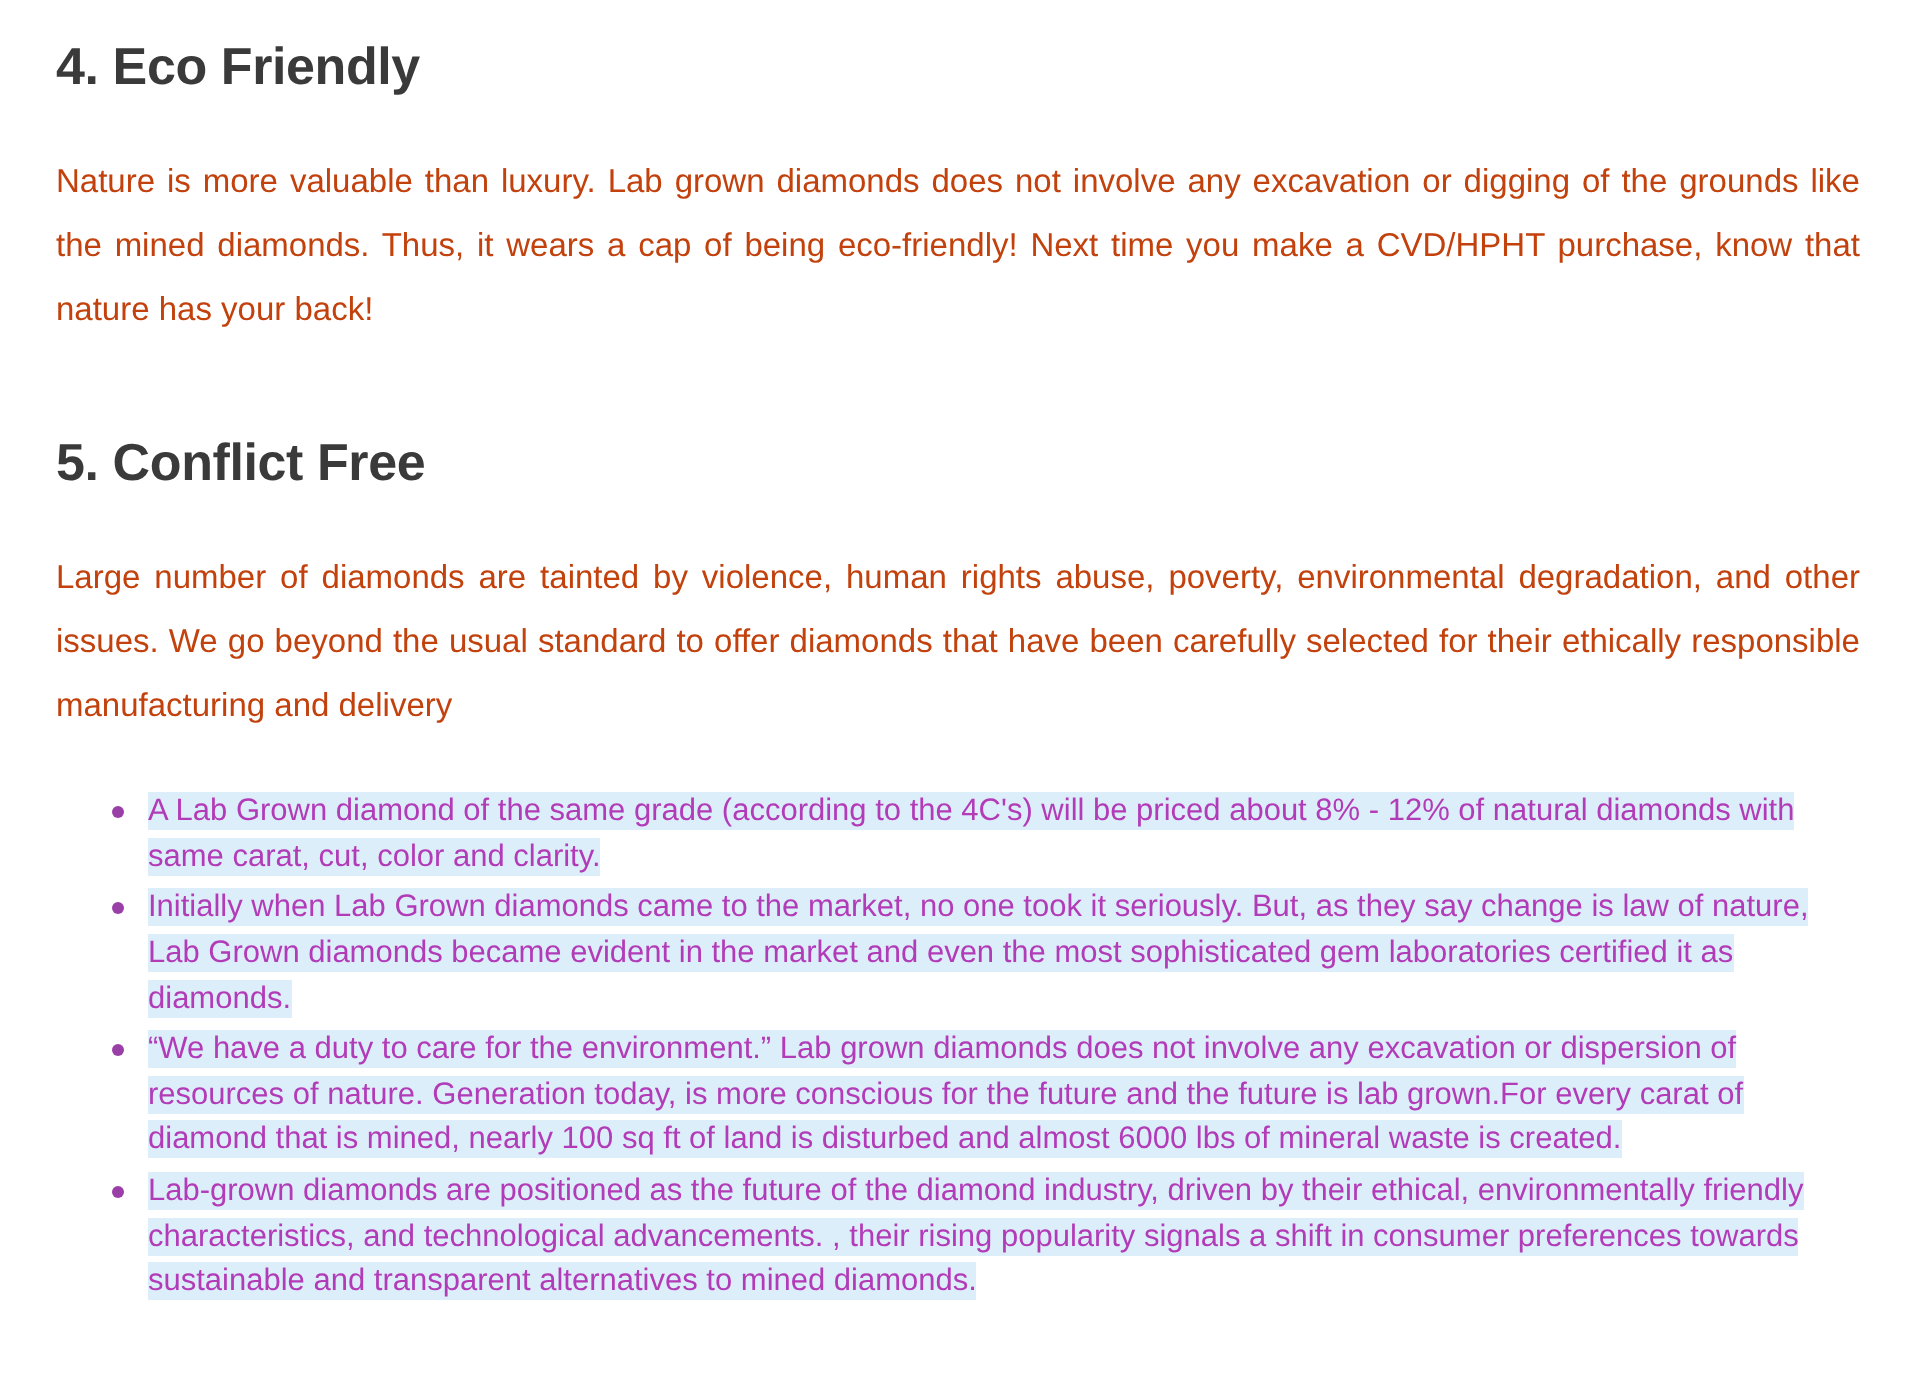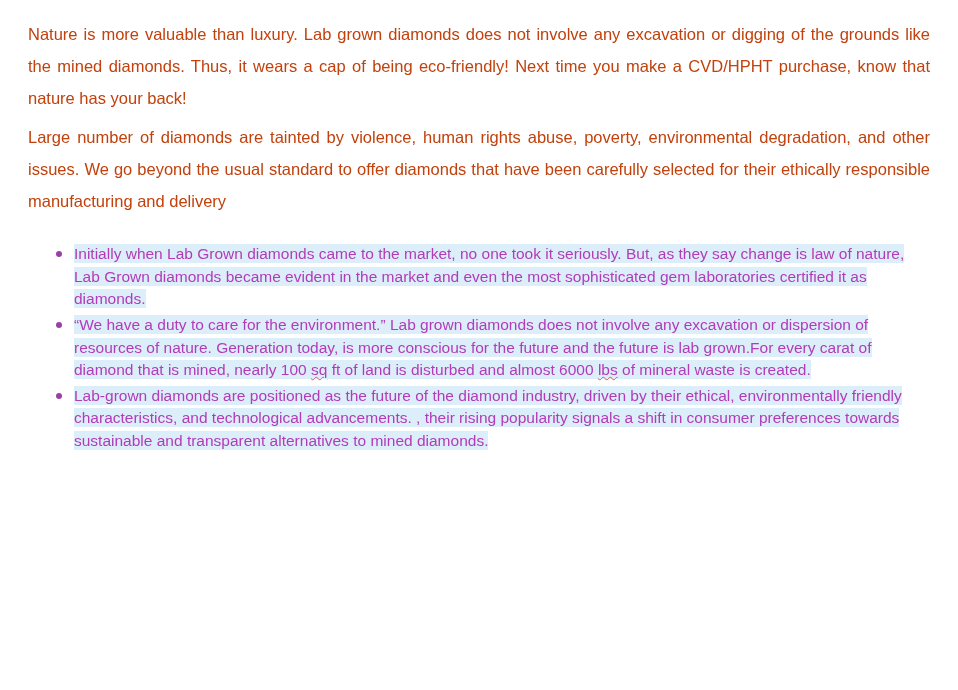--- a/index.html
+++ b/index.html
@@ -63,36 +63,38 @@
     background: #9b3fa8;
   }
   .hl {
     background: #ddeefb;
     color: #b23bb8;
     box-decoration-break: clone;
     -webkit-box-decoration-break: clone;
     padding: 1px 0;
   }
   .sq-underline {
-    text-decoration: underline;
     text-decoration-style: wavy;
     text-decoration-color: #e0554f;
     text-decoration-thickness: 1px;
   }
 </style>
 </head>
 <body>
 
 <div class="page">
 
+  <h2 class="section-heading">4. Eco Friendly</h2>
 
   <p class="body-text">Nature is more valuable than luxury. Lab grown diamonds does not involve any excavation or digging of the grounds like the mined diamonds. Thus, it wears a cap of being eco-friendly! Next time you make a CVD/HPHT purchase, know that nature has your back!</p>
 
+  <h2 class="section-heading second">5. Conflict Free</h2>
 
   <p class="body-text">Large number of diamonds are tainted by violence, human rights abuse, poverty, environmental degradation, and other issues. We go beyond the usual standard to offer diamonds that have been carefully selected for their ethically responsible manufacturing and delivery</p>
 
   <ul class="highlight-list" id="bullet-list">
+      <li><span class="hl">A Lab Grown diamond of the same grade (according to the 4C's) will be priced about 8% - 12% of natural diamonds with same carat, cut, color and clarity.</span></li>
       <li><span class="hl">Initially when Lab Grown diamonds came to the market, no one took it seriously. But, as they say change is law of nature, Lab Grown diamonds became evident in the market and even the most sophisticated gem laboratories certified it as diamonds.</span></li>
       <li><span class="hl">“We have a duty to care for the environment.” Lab grown diamonds does not involve any excavation or dispersion of resources of nature. Generation today, is more conscious for the future and the future is lab grown.For every carat of diamond that is mined, nearly 100 </span><span class="hl sq-underline">sq</span><span class="hl"> ft of land is disturbed and almost 6000 </span><span class="hl sq-underline">lbs</span><span class="hl"> of mineral waste is created.</span></li>
       <li><span class="hl">Lab-grown diamonds are positioned as the future of the diamond industry, driven by their ethical, environmentally friendly characteristics, and technological advancements. , their rising popularity signals a shift in consumer preferences towards sustainable and transparent alternatives to mined diamonds.</span></li>
     </ul>
 
 </div>
 
 </body></html>

